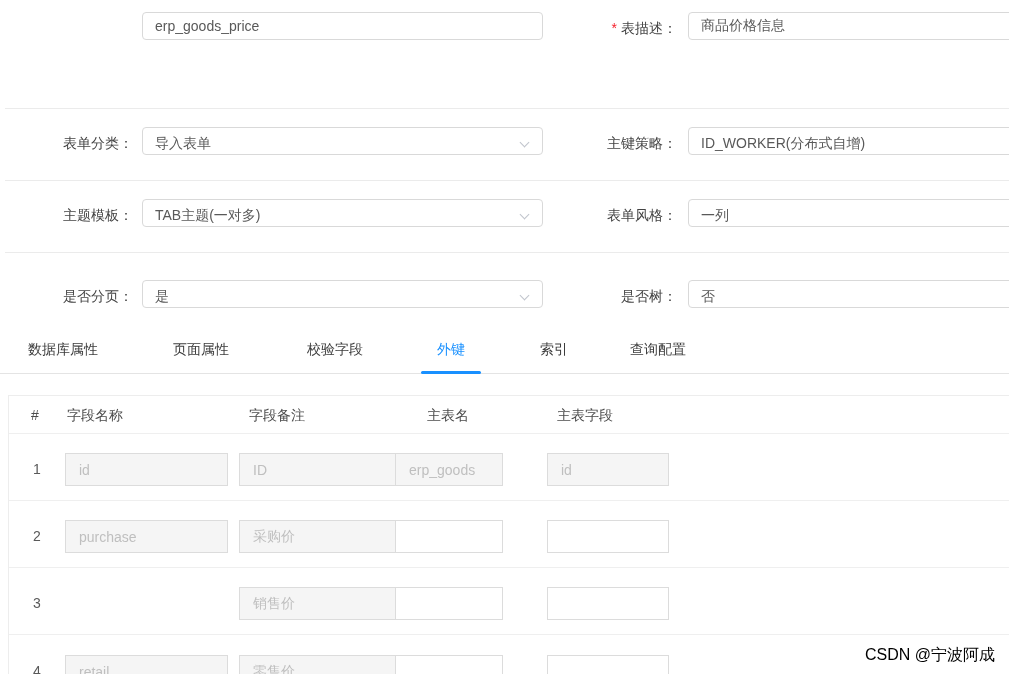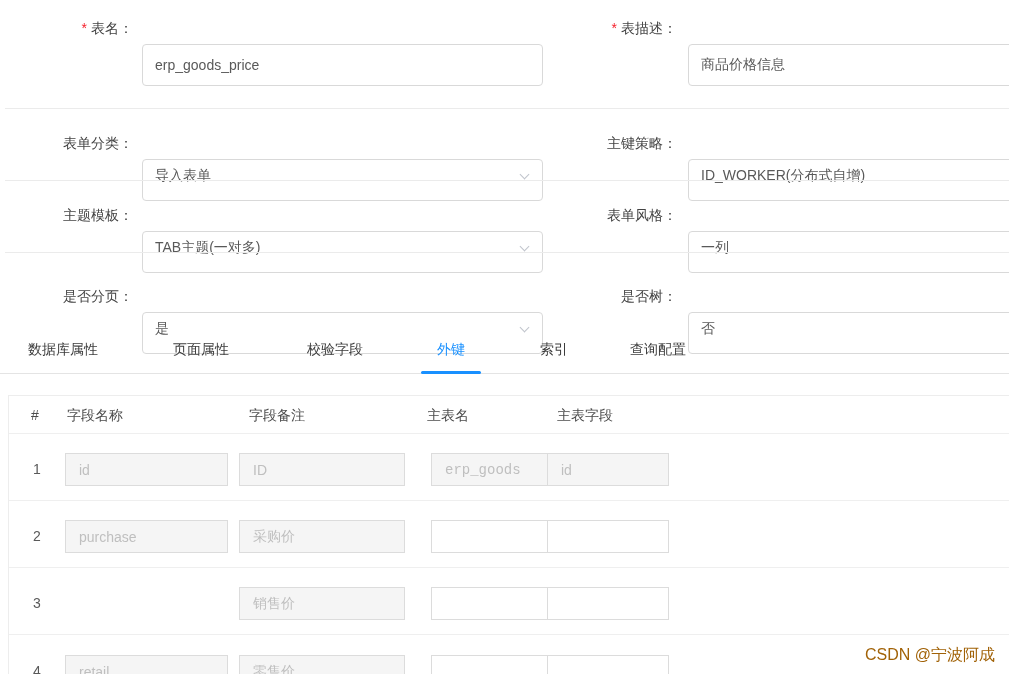--- a/index.html
+++ b/index.html
@@ -11,24 +11,23 @@
   }
   
   .yr1{top:12px} .yr2{top:127px} .yr3{top:199px} .yr4{top:280px}
   .flabel{
     position:absolute; width:133px; height:32px; line-height:32px;
     text-align:right; color:#434343; white-space:nowrap;
   }
   .flabel.lcol{left:0} .flabel.rcol{left:544px}
   .req{color:#f5222d; margin-right:4px;}
   .finput{
-    position:absolute; height:42px; border:1px solid #d9d9d9; border-radius:4px;
+    position:absolute; height:28px; border:1px solid #d9d9d9; border-radius:4px;
     background:#fff; color:#595959; font-size:14px;
     font-family:"Liberation Sans","DejaVu Sans",sans-serif;
-    margin-top:32px;
   }
   input.finput{ padding:0 12px; outline:none; }
   div.finput{ line-height:30px; padding:0 12px; }
   .lfield{left:142px; width:401px;}
   .rfield{left:688px; width:350px;}
   .chev{
     position:absolute; right:14px; top:11px; width:7px; height:7px;
     border-right:1px solid #c0c4cc; border-bottom:1px solid #c0c4cc;
     transform:rotate(45deg);
   }
@@ -57,33 +56,32 @@
   .trow{ position:absolute; left:0; width:100%; height:67px; border-bottom:1px solid #efefef; }
   .r0{top:38px} .r1{top:105px} .r2{top:172px} .r3{top:240px; height:67px; border-bottom:none;}
   .num{ position:absolute; left:16px; width:24px; top:19px; height:33px; line-height:33px; text-align:center; color:#595959; }
   .ti{
     position:absolute; top:19px; height:33px; border:1px solid #dcdcdc; border-radius:0;
     background:#fff; color:#595959; font-size:14px; padding:0 13px; outline:none;
     font-family:"Liberation Sans","DejaVu Sans",sans-serif;
   }
   .ti.dis{ background:#f5f5f5; color:#bfbfbf; border-color:#dcdcdc; }
   .c1{left:56px; width:163px;} .c2{left:230px; width:166px;}
-  .c3{left:422px; width:124px;font-family:Liberation Mono, monospace;} .c4{left:538px; width:122px;}
+  .c3{left:386px; width:108px;} .c4{left:538px; width:122px;}
   
   .watermark{
-    position:absolute; top:645px; right:14px; font-size:16px; color:#a16207;
+    position:absolute; top:645px; right:14px; font-size:16px; color:#000000;
     text-shadow:0 1px 0 rgba(255,255,255,0.85); white-space:nowrap;
   }
 </style>
 </head>
 <body>
 
 <div class="screen">
 
-  <div class="flabel lcol yr1"><span class="req">*</span><span>表名：</span></div>
   <input class="finput lfield yr1" value="erp_goods_price" style="">
 
   <div class="flabel rcol yr1"><span class="req">*</span><span>表描述：</span></div>
   <input class="finput rfield yr1" value="商品价格信息" style="">
 
   <div class="hr hr1"></div>
 
   <div class="flabel lcol yr2">表单分类：</div>
   <div class="finput lfield yr2">
     <span>导入表单</span>

